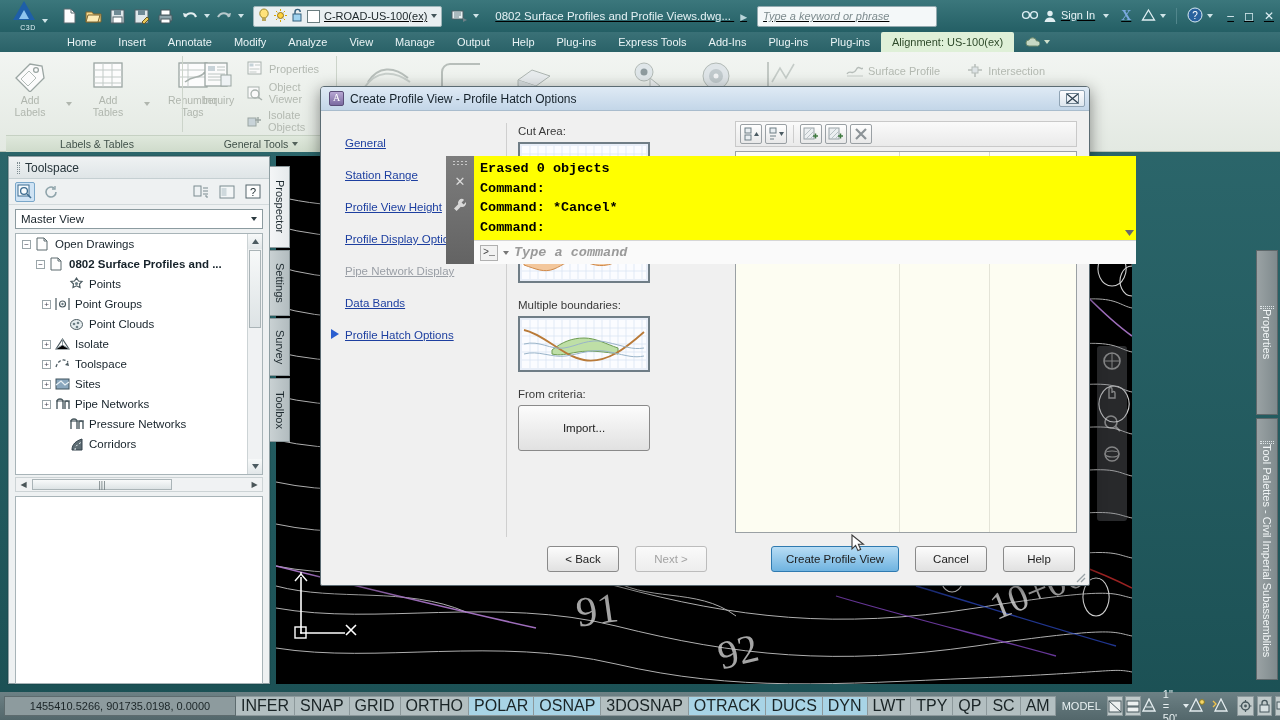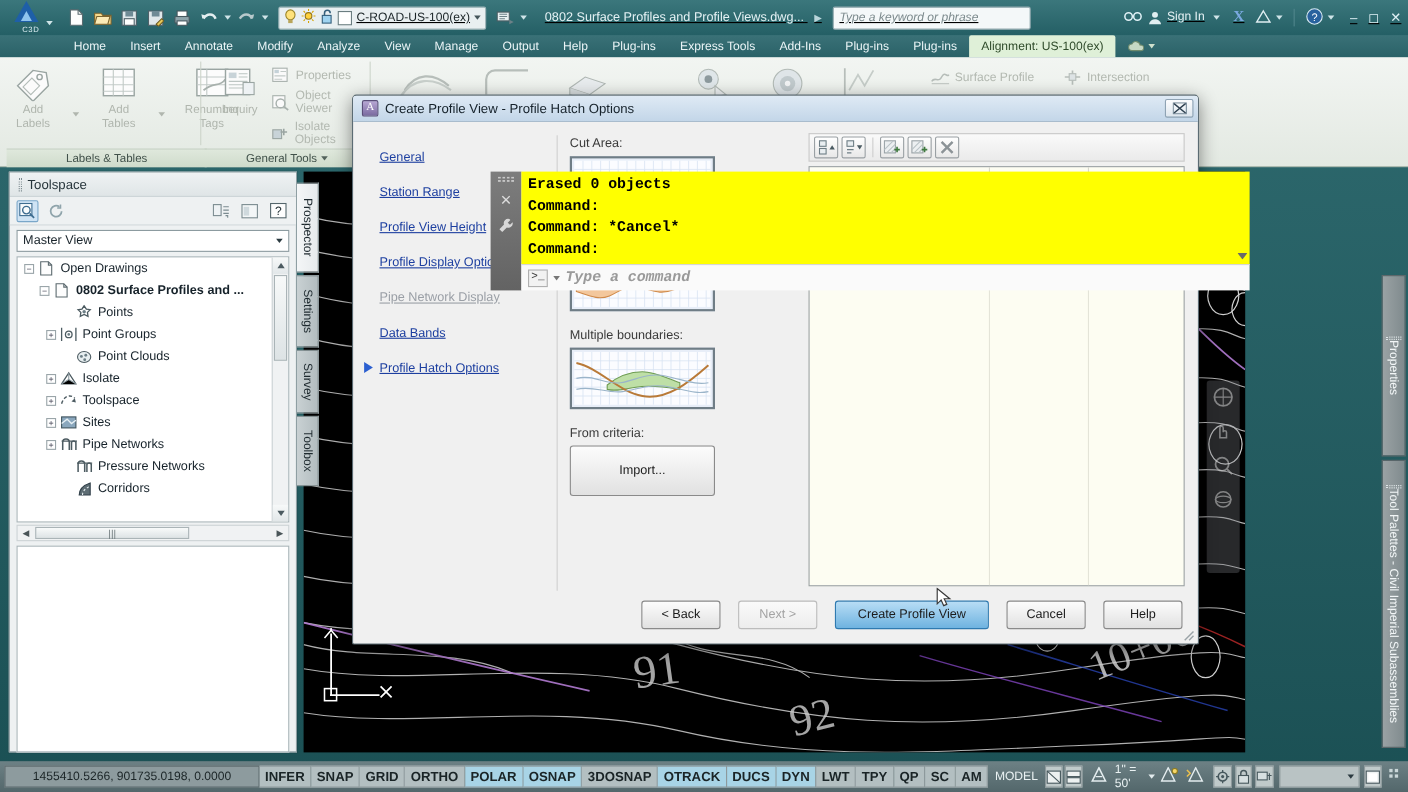--- a/index.html
+++ b/index.html
@@ -237,21 +237,21 @@
         display:flex;align-items:center;justify-content:center;border-radius:2px;}
   .gt-sep { width:1px;height:18px;background:#cdcdcd;margin:0 3px;}
   .grid-wrap { position:absolute; left:0;right:0; top:30px; bottom:0; border:1px solid #9aa0a4; background:#fdfdf2; }
   .grid-head { height:22px; display:flex; border-bottom:1px solid #c9c9bf; }
   .gh { font-size:11.5px; color:#5e5e55; display:flex;align-items:center; padding-left:8px; border-right:1px solid #d7d7cd; }
   .grid-rows { position:absolute; left:0;right:0;top:22px;bottom:0; display:flex; }
   .gcol { border-right:1px solid #e4e4d8; }
   .dlg-foot { position:absolute; left:0; right:0; bottom:0; height:44px; }
   .footbtns { position:absolute; right:14px; top:5px; display:flex; gap:16px; }
   .footbtns .btn { width:72px; height:26px; }
-  .footbtns .btn.wide { width:140px; }
+  .footbtns .btn.wide { width:128px;margin-left:48px; }
   .resize-grip { position:absolute; right:3px; bottom:2px; width:12px;height:12px; }
   
   .cmdline {
     position:absolute; left:446px; top:156px; width:690px; height:108px; z-index:40;
     display:flex;
   }
   .cmd-handle {
     width:28px; background:linear-gradient(#7d7d7d,#636363);
     display:flex; flex-direction:column; align-items:center; padding-top:4px; gap:8px;
   }
@@ -285,21 +285,21 @@
     background:linear-gradient(#6d8185,#53676b);
     display:flex; align-items:center; padding:0 4px;
   }
   .coords {
     height:20px; min-width:232px; background:#8d9b9e; border:1px solid #5d6b6e;
     display:flex;align-items:center;justify-content:center;
     font-size:11px; color:#1b2527;
   }
   .stoggle {
     height:20px; padding:0 5px; background:#b3bfc1; border:1px solid #8d999c; border-left:none;
-    display:flex;align-items:center; font-size:12px; color:#1a2426;font-weight:bold;
+    display:flex;align-items:center; font-size:16px; color:#1a2426;
   }
   .stoggle.on { background:#a8d4e6; }
   .sgap { flex:1; }
   .sbtn { height:20px; padding:0 6px; display:flex;align-items:center;gap:3px; font-size:11px; color:#e9f1f2;}
   .sbox { width:22px;height:20px;background:#c0caca;border:1px solid #8d999c;display:flex;align-items:center;justify-content:center;}
   .scale-combo { height:20px; width:110px; background:#b9c3c4; border:1px solid #8d999c; display:flex;align-items:center;}
 </style>
 </head>
 <body>
 

